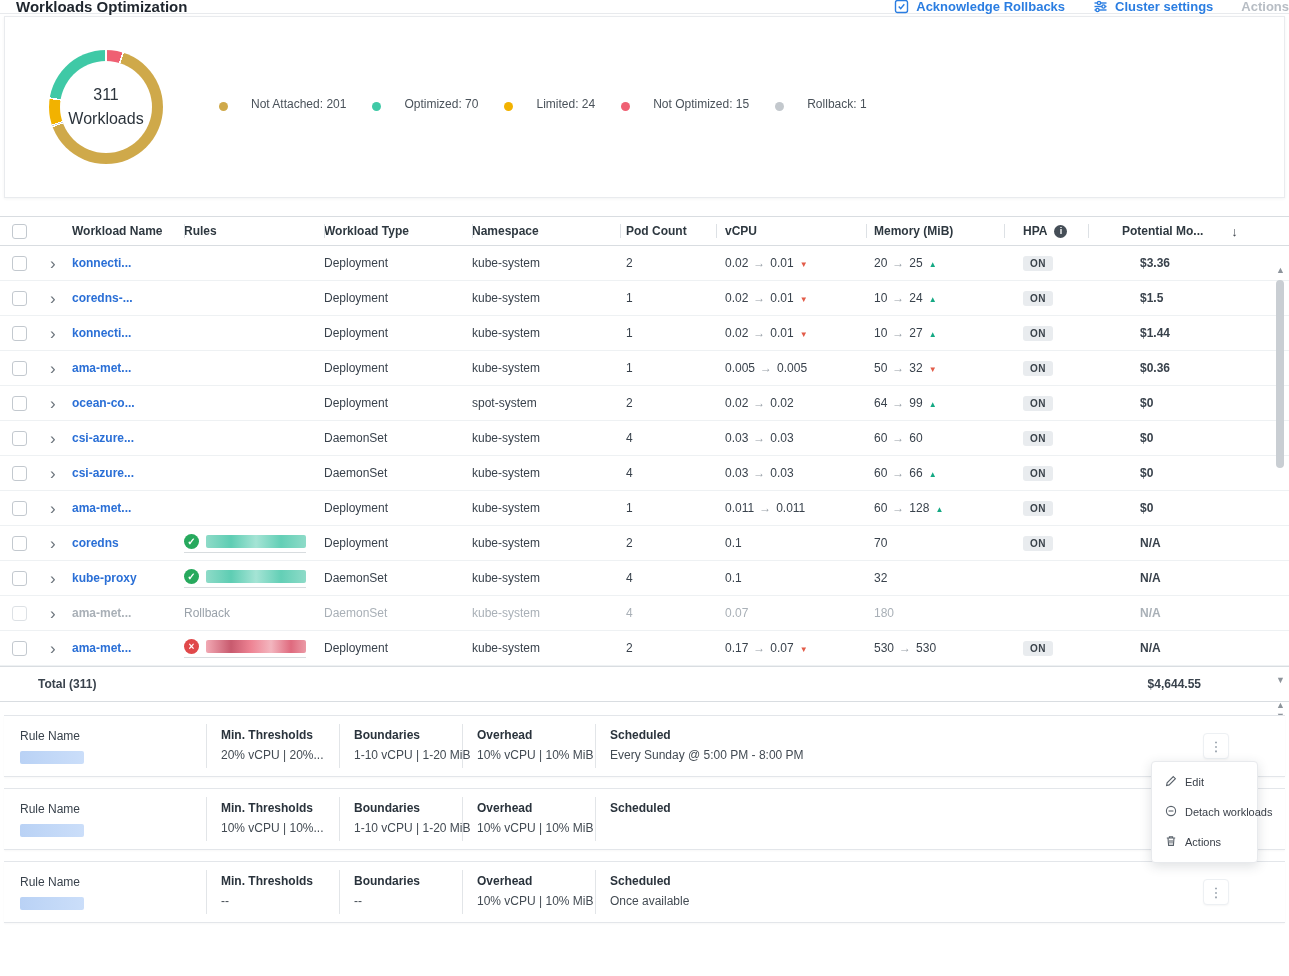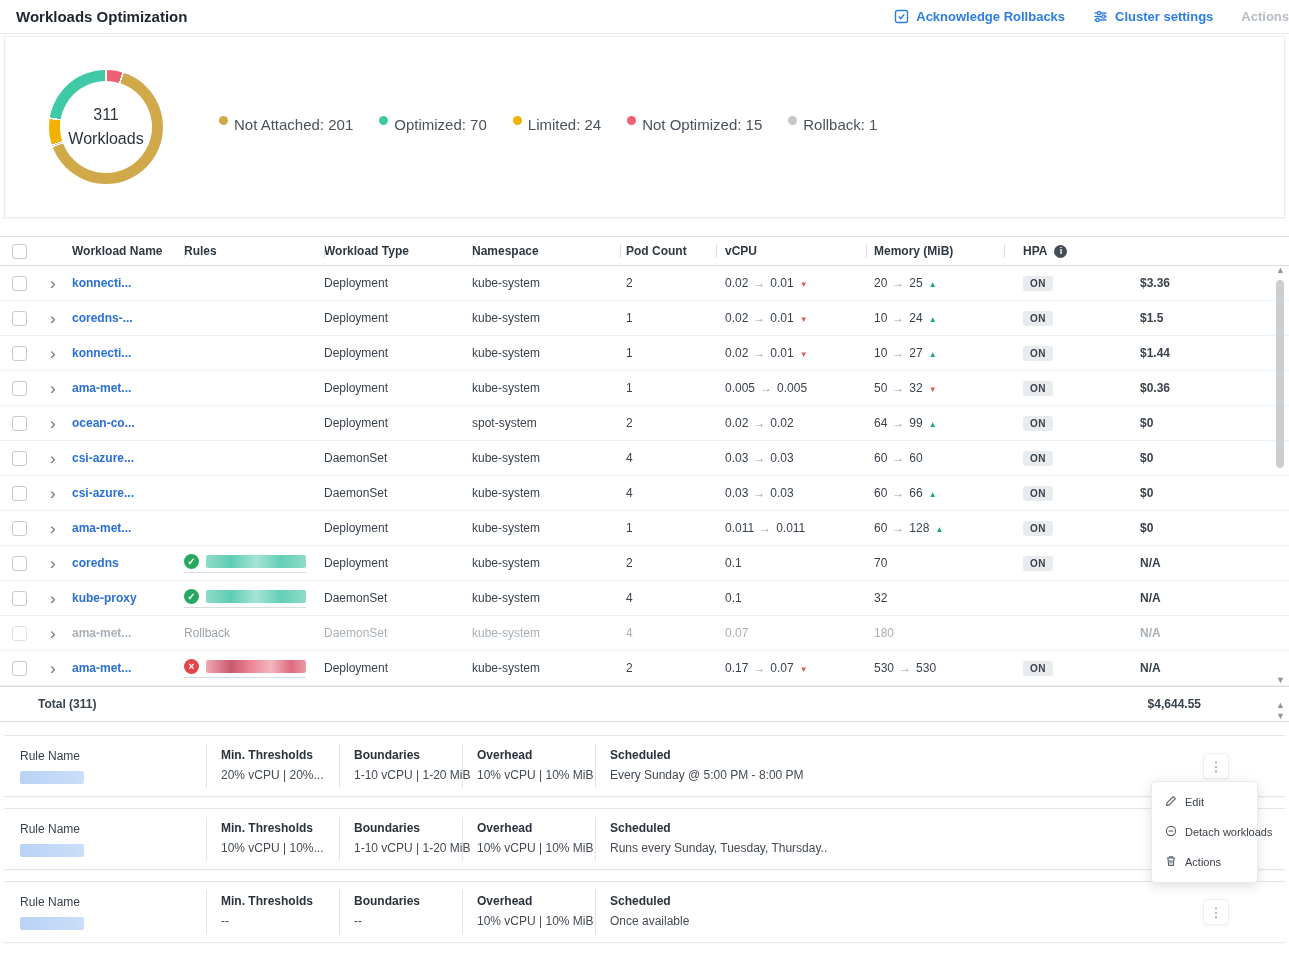--- a/index.html
+++ b/index.html
@@ -2,40 +2,40 @@
 <html><head>
 <meta charset="utf-8">
 <style>
   * { box-sizing: border-box; }
   body {
     margin: 0; width: 1289px; height: 976px; overflow: hidden; position: relative;
     background: #fff; color: #39424c;
     font-family: "Liberation Sans", sans-serif; font-size: 12px;
   }
   
-  .topbar { height: 34px; display: flex; align-items: center; padding: 0 0 0 16px;
+  .topbar { height: 14px; display: flex; align-items: center; padding: 0 0 0 16px;
             border-bottom: 1px solid #e8eaed; }
   .page-title { font-size: 15px; font-weight: 700; color: #1e252d; margin: 0; }
   .topbar-actions { margin-left: auto; display: flex; align-items: center; gap: 28px; }
   .top-link { display: flex; align-items: center; gap: 7px; color: #2a7de1;
               font-size: 13px; font-weight: 600; cursor: pointer; white-space: nowrap; }
   .top-link.disabled { color: #b7bdc4; }
   .top-link svg { display: block; }
   
   .summary-card { margin: 2px 4px 0; height: 182px; border: 1px solid #e9ebee;
                   box-shadow: 0 1px 3px rgba(20,30,40,.05);
                   display: flex; align-items: center; padding-left: 44px; gap: 56px; background:#fff; }
   .donut { width: 114px; height: 114px; border-radius: 50%; position: relative; flex: 0 0 auto; }
   .donut-hole { position: absolute; inset: 11px; background: #fff; border-radius: 50%;
                 display: flex; flex-direction: column; align-items: center; justify-content: center;
                 font-size: 16px; color: #2c343c; line-height: 1.5; }
   .status-block { padding-bottom: 6px; }
   .status-title { font-size: 13px; font-weight: 700; color: #1e252d; margin: 0 0 14px 0; }
   .legend { display: flex; gap: 26px; align-items: center; }
-  .legend-item { display: flex; align-items: flex-start; gap: 6px; font-size: 15px; color: #4a525a; }
+  .legend-item { display: flex; align-items: flex-end; gap: 23px; font-size: 12px; color: #4a525a; }
   .legend-dot { width: 9px; height: 9px; border-radius: 50%; flex: 0 0 auto; }
   
   .table-wrap { margin-top: 18px; position: relative; }
   .thead, .trow { display: grid;
     grid-template-columns: 44px 28px 112px 140px 148px 148px 96px 150px 138px 84px 1fr;
     align-items: center; }
   .thead { height: 30px; border-top: 1px solid #d9dde1; border-bottom: 1px solid #d9dde1;
            font-weight: 700; font-size: 12px; color: #2e3840; }
   .th { position: relative; height: 100%; display: flex; align-items: center; }
   .th.div::before { content: ''; position: absolute; left: 0; top: 7px; bottom: 7px;
@@ -212,20 +212,24 @@
     <div class="c-vcpu th div">
         <span>vCPU</span>
       </div>
     <div class="c-mem th div">
         <span>Memory (MiB)</span>
       </div>
     <div class="c-hpa th div">
         <span>HPA</span>
         <span class="info-icon">i</span>
       </div>
+    <div class="c-pot th div">
+        <span>Potential Mo...</span>
+        <span class="sort-icon">↓</span>
+      </div>
   </div>
   <div>
       <div class="trow">
         <div class="c-check cell">
           <div class="checkbox"></div>
         </div>
         <div class="c-chev cell"><span class="chev">›</span></div>
         <div class="c-name cell"><span class="wname">konnecti...</span></div>
         <div class="c-rules cell"></div>
         <div class="c-type cell">Deployment</div>
@@ -464,21 +468,20 @@
         <div class="rc-field f-bound">
           <div class="flabel">Boundaries</div>
           <div class="fvalue">1-10 vCPU | 1-20 MiB</div>
         </div>
         <div class="rc-field f-over">
           <div class="flabel">Overhead</div>
           <div class="fvalue">10% vCPU | 10% MiB</div>
         </div>
         <div class="rc-field f-sched">
           <div class="flabel">Scheduled</div>
-          <div class="fvalue">Runs every Sunday, Tuesday, Thursday..</div>
         </div>
         <div class="kebab">⋮</div>
       </div>
       <div class="rule-card">
         <div class="rc-name">
           <div class="rc-name-label">Rule Name</div>
           <div class="name-pill"></div>
         </div>
         <div class="rc-field f-min">
           <div class="flabel">Min. Thresholds</div>

